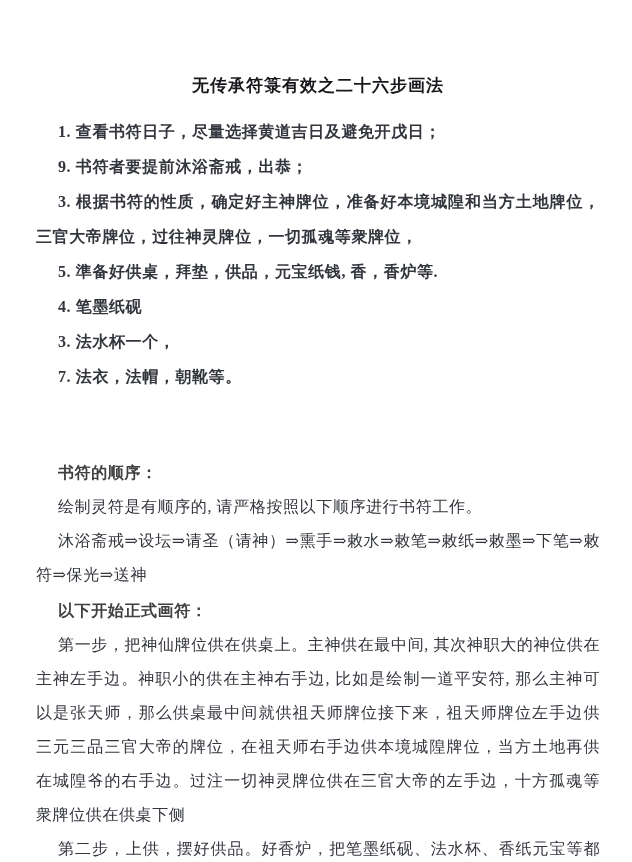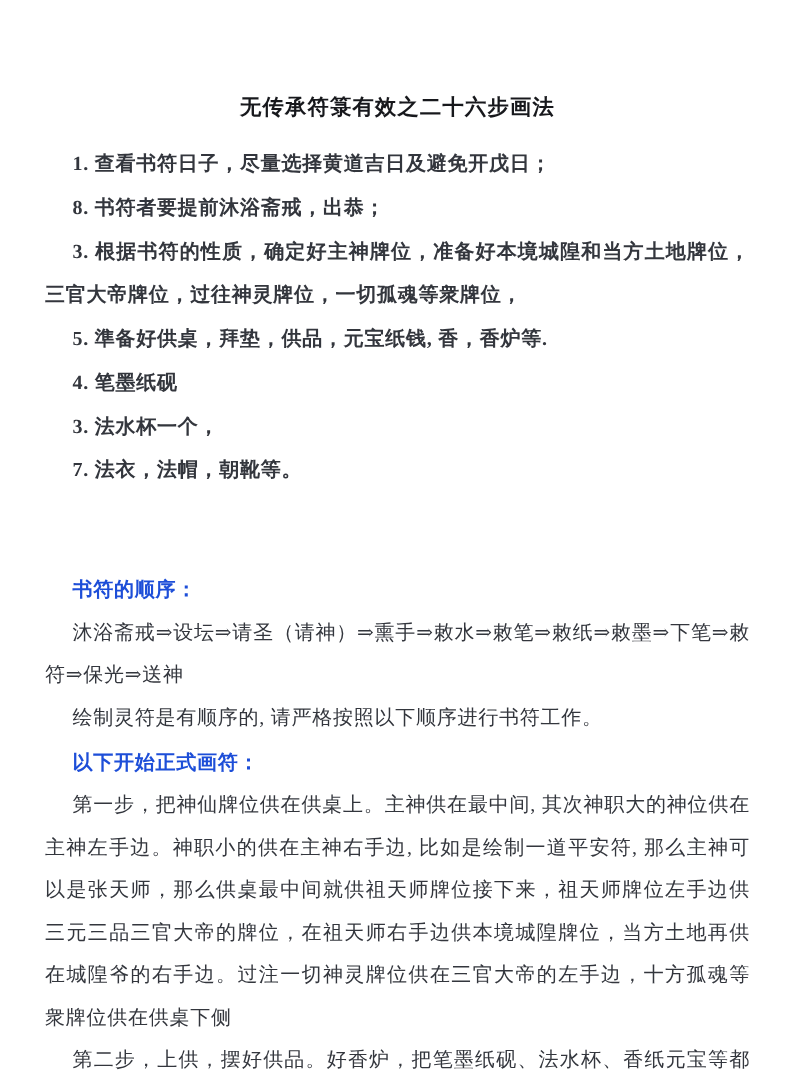--- a/index.html
+++ b/index.html
@@ -37,51 +37,51 @@
     letter-spacing: 0.6px;
   }
   .numbered-list .para {
     line-height: 35px;
     font-weight: bold;
   }
   .section-heading {
     margin: 0;
     font-size: 16px;
     font-weight: bold;
-    color: #1d4ed8;
+    color: #404040;
     line-height: 34px;
     text-indent: 22px;
     letter-spacing: 0.6px;
   }
   .gap-large { height: 62px; }
   .gap-small { height: 2px; }
 </style>
 </head>
 <body>
 
 <div class="page">
 
   <h1 class="doc-title">无传承符箓有效之二十六步画法</h1>
 
   <div class="numbered-list">
     <p class="para">1. 查看书符日子，尽量选择黄道吉日及避免开戊日；</p>
-    <p class="para">8. 书符者要提前沐浴斋戒，出恭；</p>
+    <p class="para">9. 书符者要提前沐浴斋戒，出恭；</p>
     <p class="para">3. 根据书符的性质，确定好主神牌位，准备好本境城隍和当方土地牌位，三官大帝牌位，过往神灵牌位，一切孤魂等衆牌位，</p>
     <p class="para">5. 準备好供桌，拜垫，供品，元宝纸钱, 香，香炉等.</p>
     <p class="para">4. 笔墨纸砚</p>
     <p class="para">3. 法水杯一个，</p>
     <p class="para">7. 法衣，法帽，朝靴等。</p>
   </div>
 
   <div class="gap-large"></div>
 
   <div>
     <h2 class="section-heading">书符的顺序：</h2>
+    <p class="para">绘制灵符是有顺序的, 请严格按照以下顺序进行书符工作。</p>
     <p class="para">沐浴斋戒⇒设坛⇒请圣（请神）⇒熏手⇒敕水⇒敕笔⇒敕纸⇒敕墨⇒下笔⇒敕符⇒保光⇒送神</p>
-    <p class="para">绘制灵符是有顺序的, 请严格按照以下顺序进行书符工作。</p>
   </div>
 
   <div class="gap-small"></div>
 
   <div>
     <h2 class="section-heading">以下开始正式画符：</h2>
     <p class="para">第一步，把神仙牌位供在供桌上。主神供在最中间, 其次神职大的神位供在主神左手边。神职小的供在主神右手边, 比如是绘制一道平安符, 那么主神可以是张天师，那么供桌最中间就供祖天师牌位接下来，祖天师牌位左手边供三元三品三官大帝的牌位，在祖天师右手边供本境城隍牌位，当方土地再供在城隍爷的右手边。过注一切神灵牌位供在三官大帝的左手边，十方孤魂等衆牌位供在供桌下侧</p>
     <p class="para">第二步，上供，摆好供品。好香炉，把笔墨纸砚、法水杯、香纸元宝等都按照次序放在桌面上</p>
 
   </div>

